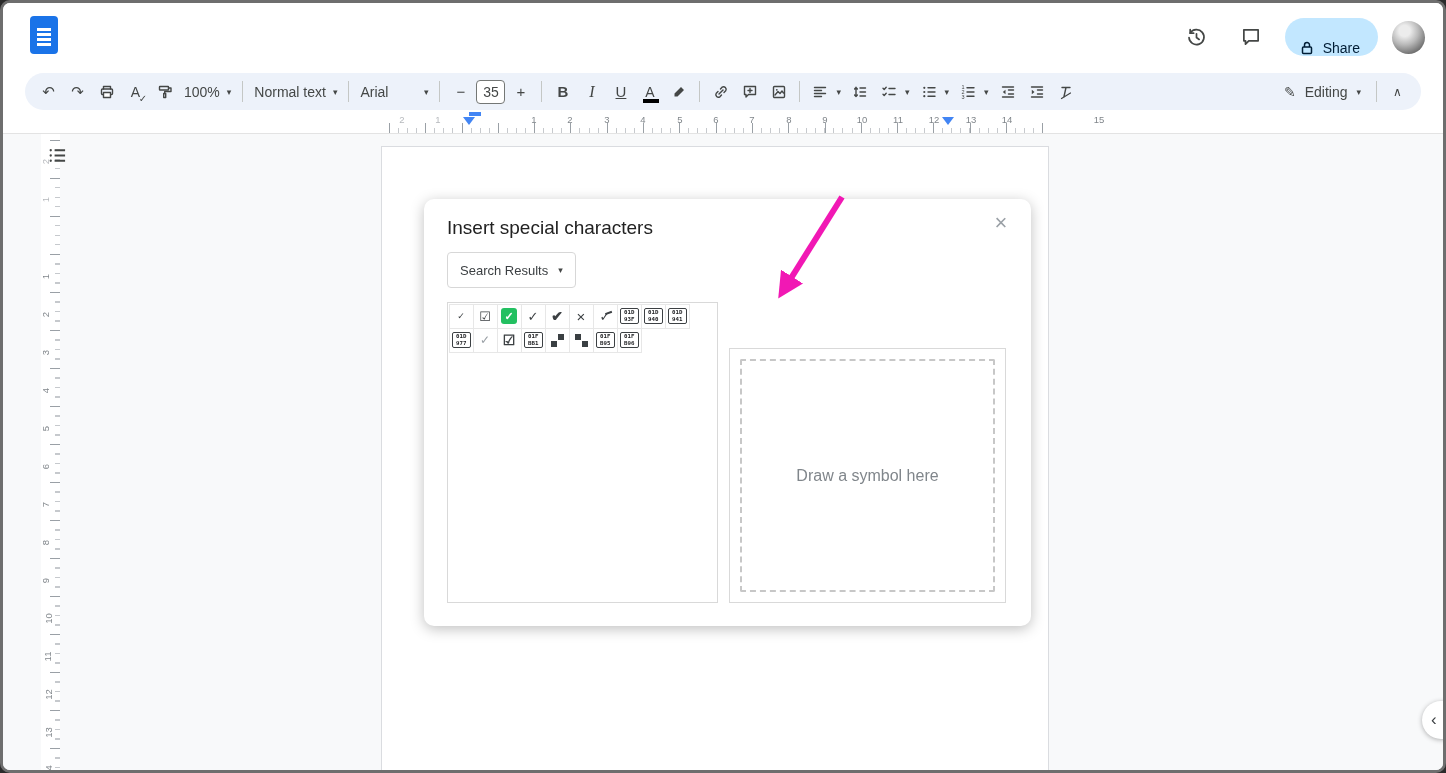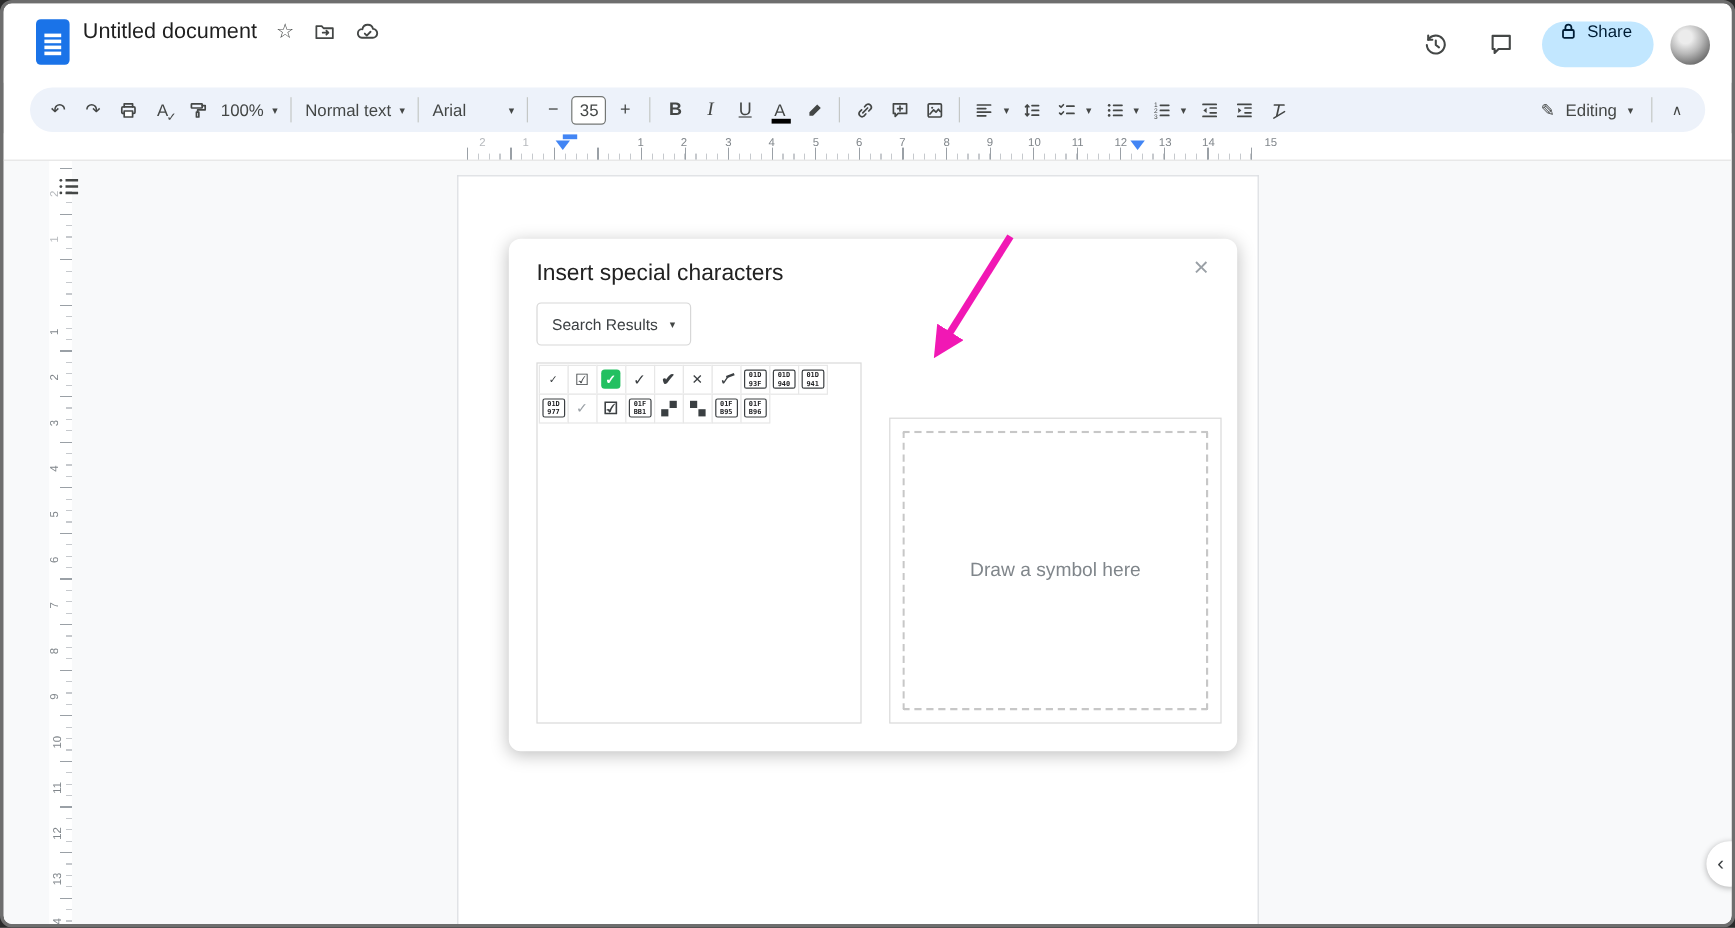--- a/index.html
+++ b/index.html
@@ -15,21 +15,21 @@
   .docs-logo:before{ content:""; position:absolute; left:7px; top:12px; width:14px; height:2.5px;
     background:#fff; box-shadow:0 5px 0 #fff, 0 10px 0 #fff, 0 15px 0 #fff; }
   .title-row{ position:absolute; left:66px; top:13px; display:flex; align-items:center; gap:16px; }
   .doc-title{ font-size:18px; color:#1f1f1f; }
   .title-ico{ font-size:17px; color:#444746; display:flex; align-items:center; }
   .menu-row{ position:absolute; left:60px; top:38px; display:flex; }
   .menu-row span{ font-size:14px; color:#202124; padding:3px 8px; border-radius:4px; cursor:default; }
   .hdr-right{ position:absolute; right:18px; top:14px; display:flex; align-items:center; gap:14px; }
   .hico{ width:40px; height:40px; display:flex; align-items:center; justify-content:center; border-radius:50%; }
   .share-btn{ height:38px; padding:0 18px 0 14px; background:#C2E7FF; color:#001D35; border-radius:19px;
-    display:flex; align-items:flex-start; gap:8px; font-size:14px; font-weight:500; }
+    display:flex; align-items:flex-end; gap:8px; font-size:14px; font-weight:500; }
   .avatar{ width:33px; height:33px; border-radius:50%;
     background:radial-gradient(circle at 38% 30%, #ececec 0 18%, #b9b9b9 45%, #6c6c6c 78%, #4e4e4e); }
 
   
   .toolbar{ position:absolute; top:70px; left:22px; right:22px; height:37px; background:#EDF2FA;
     border-radius:19px; display:flex; align-items:center; padding:0 10px; gap:2px; z-index:10; }
   .tb{ min-width:27px; height:27px; display:flex; align-items:center; justify-content:center;
     border-radius:4px; color:#444746; font-size:15px; }
   .tb svg{ stroke:#444746; fill:none; stroke-width:1.4; stroke-linecap:round; stroke-linejoin:round; }
   .tdiv{ width:1px; height:21px; background:#c4c7c5; margin:0 5px; flex:none; }
@@ -104,54 +104,38 @@
   .tofu span{ font-family:"DejaVu Sans Mono",monospace; font-weight:700; font-size:8px; line-height:7px;
     transform:scale(.72); letter-spacing:0; color:#202124; }
   .sq{ position:relative; width:13px; height:13px; }
   .sq i{ position:absolute; width:6px; height:6px; background:#3a3f42; }
   .sq.ne i:first-child{ right:0; top:0; } .sq.ne i:last-child{ left:0; bottom:0; }
   .sq.nw i:first-child{ left:0; top:0; } .sq.nw i:last-child{ right:0; bottom:0; }
   .search-box{ position:absolute; left:305px; top:104px; width:277px; height:31px; border:1px solid #c2c2c2;
     display:flex; align-items:center; padding:0 8px; gap:6px; background:#fff; }
   .search-box svg{ stroke:#202124; fill:none; stroke-width:1.6; stroke-linecap:round; }
   .search-val{ font-size:12.5px; color:#202124; }
-  .draw-panel{ position:absolute; left:317px; top:149px; width:277px; height:255px; border:1px solid #d9d9d9;
+  .draw-panel{ position:absolute; left:305px; top:149px; width:277px; height:255px; border:1px solid #d9d9d9;
     background:#fff; padding:10px; }
   .draw-dash{ width:100%; height:100%; border:2px dashed #c7c7c7; border-radius:2px; display:flex;
     align-items:center; justify-content:center; }
   .draw-hint{ font-size:16px; color:#80868b; }
 
   
   .anno-text{ position:absolute; left:634px; top:150px; z-index:30; font-size:33px; font-weight:700;
     font-style:italic; letter-spacing:.5px; word-spacing:7px; white-space:nowrap; }
   .anno-arrow{ position:absolute; left:748px; top:188px; z-index:30; }
 </style>
 </head>
 <body>
 
 <div class="window">
 
   <div class="header">
     <div class="docs-logo"></div>
-    <div class="title-row">
-      <span class="doc-title">Untitled document</span>
-      <span class="title-ico">☆</span>
-      <span class="title-ico">
-        <svg width="19" height="19" viewBox="0 0 18 18" stroke="#444746" fill="none" stroke-width="1.4" stroke-linecap="round" stroke-linejoin="round">
-          <path d="M2.5 4.5h4.2l1.5 1.7h7.3v7.8H2.5z"></path>
-            <path d="M7.5 9.7h4.5m0 0L10.4 8.1m1.6 1.6l-1.6 1.6"></path>
-        </svg>
-      </span>
-      <span class="title-ico">
-        <svg width="20" height="20" viewBox="0 0 18 18" stroke="#444746" fill="none" stroke-width="1.4" stroke-linecap="round" stroke-linejoin="round">
-          <path d="M5 13a3.2 3.2 0 1 1 .4-6.4 4.1 4.1 0 0 1 8-.2A2.9 2.9 0 0 1 13 13z"></path>
-            <path d="M7.2 9.9l1.5 1.5 2.8-2.9"></path>
-        </svg>
-      </span>
-    </div>
     <div class="hdr-right">
       <div class="hico">
         <svg width="23" height="23" viewBox="0 0 20 20" stroke="#444746" fill="none" stroke-width="1.5" stroke-linecap="round" stroke-linejoin="round">
           <path d="M4.5 6.2A6.5 6.5 0 1 1 3.5 10"></path>
             <path d="M4.5 3.2v3h3"></path>
             <path d="M10 6.8V10l2.3 1.7"></path>
         </svg>
       </div>
       <div class="hico">
         <svg width="22" height="22" viewBox="0 0 20 20" stroke="#444746" fill="none" stroke-width="1.6" stroke-linejoin="round">
@@ -318,21 +302,21 @@
         <span class="hnum" style="left: 677px;">5</span>
         <span class="hnum" style="left: 713px;">6</span>
         <span class="hnum" style="left: 749px;">7</span>
         <span class="hnum" style="left: 786px;">8</span>
         <span class="hnum" style="left: 822px;">9</span>
         <span class="hnum" style="left: 859px;">10</span>
         <span class="hnum" style="left: 895px;">11</span>
         <span class="hnum" style="left: 931px;">12</span>
         <span class="hnum" style="left: 968px;">13</span>
         <span class="hnum" style="left: 1004px;">14</span>
-        <span class="hnum" style="left: 1056px;">15</span>
+        <span class="hnum" style="left: 1096px;">15</span>
       </div>
   </div>
   <div class="mk-bar"></div>
   <div class="mk-tri" style="left:460px;"></div>
   <div class="mk-tri" style="left:939px;"></div>
 
   <div class="canvas">
     <div class="page"></div>
   </div>
 

